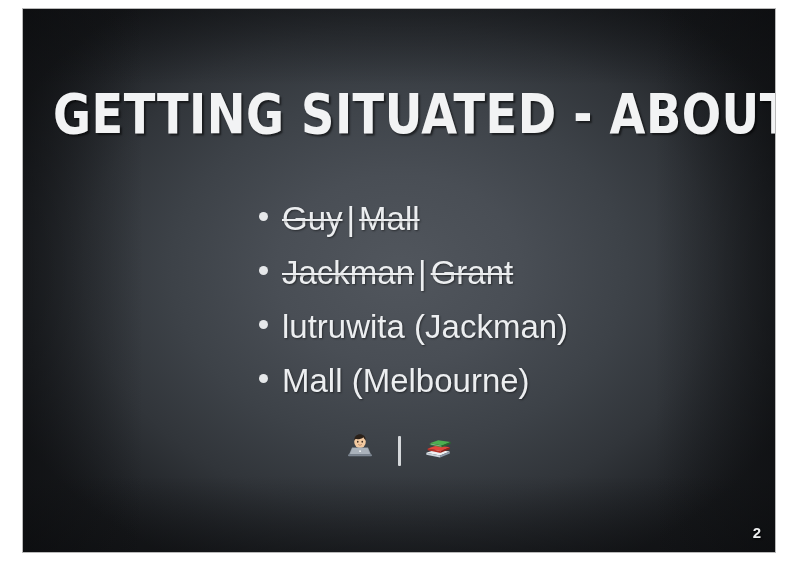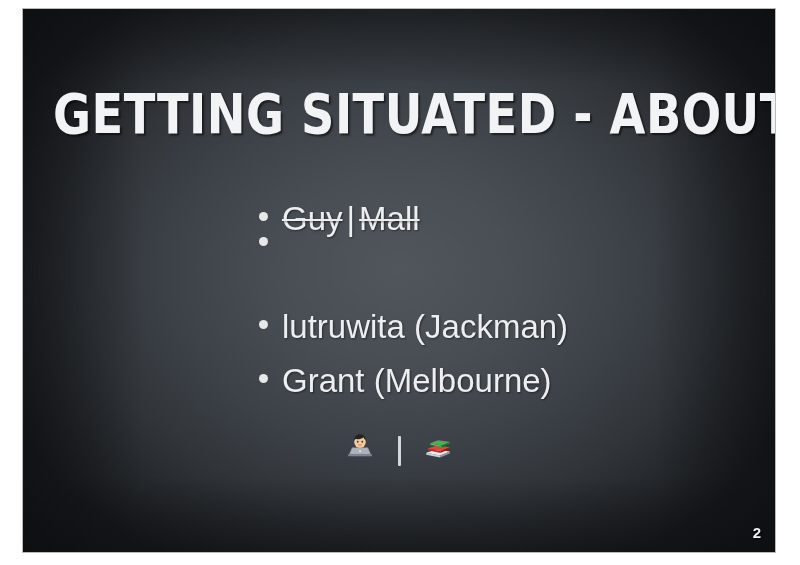--- a/index.html
+++ b/index.html
@@ -184,30 +184,31 @@
 
       <ul class="bullets">
 
         <li class="bullet">
           <span class="bullet-dot"></span>
           <span class="bullet-text"><span class="strike">Guy</span><span class="sep">|</span><span class="strike">Mall</span></span>
         </li>
 
         <li class="bullet">
           <span class="bullet-dot"></span>
+          <span class="bullet-text"><span class="strike">Jackman</span><span class="sep">|</span><span class="strike">Grant</span></span>
         </li>
 
         <li class="bullet">
           <span class="bullet-dot"></span>
           <span class="bullet-text">lutruwita (Jackman)</span>
         </li>
 
         <li class="bullet">
           <span class="bullet-dot"></span>
-          <span class="bullet-text">Grant (Melbourne)</span>
+          <span class="bullet-text">Mall (Melbourne)</span>
         </li>
 
       </ul>
 
       <div class="emoji-row">
         <span class="glyph emoji-svg">
           <svg width="30" height="30" viewBox="0 0 32 32" aria-hidden="true">
 
             <ellipse cx="16" cy="12.5" rx="6.2" ry="6.8" fill="#f2c9a0"></ellipse>
 

